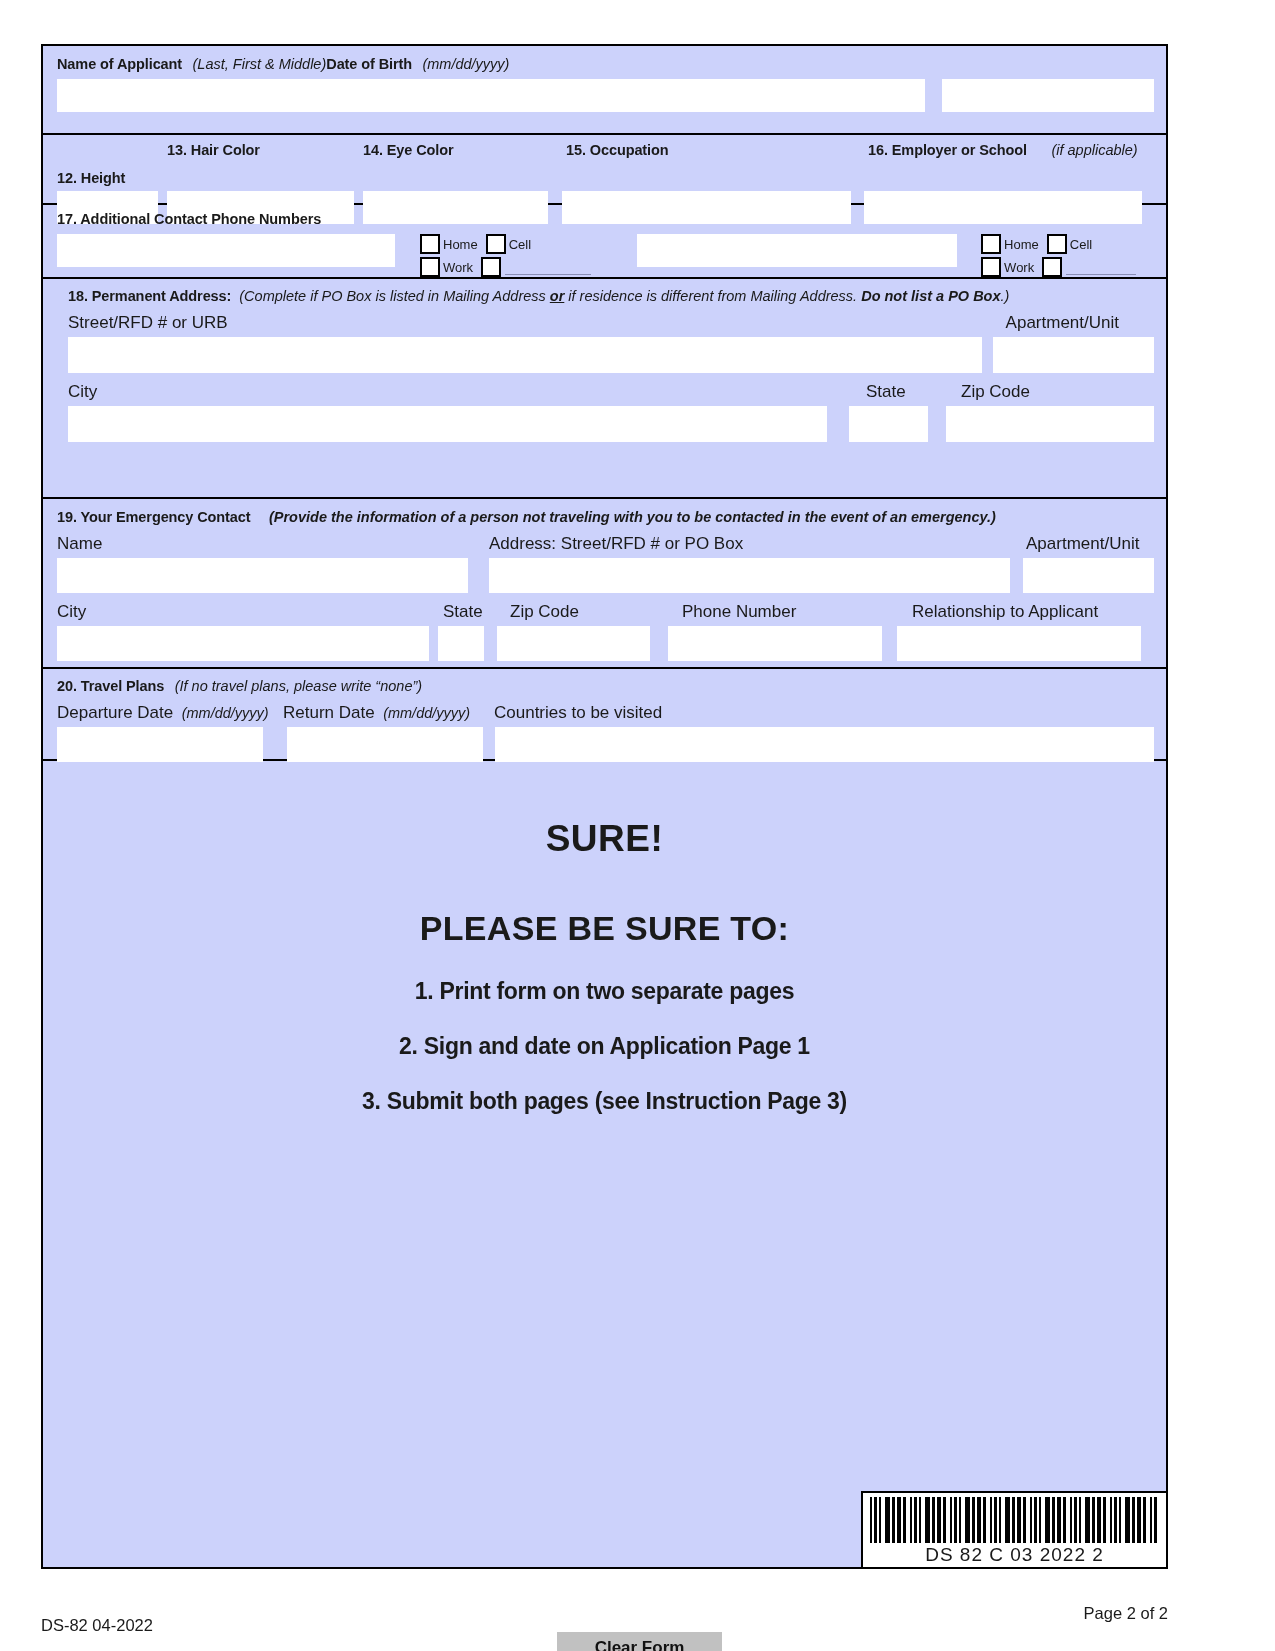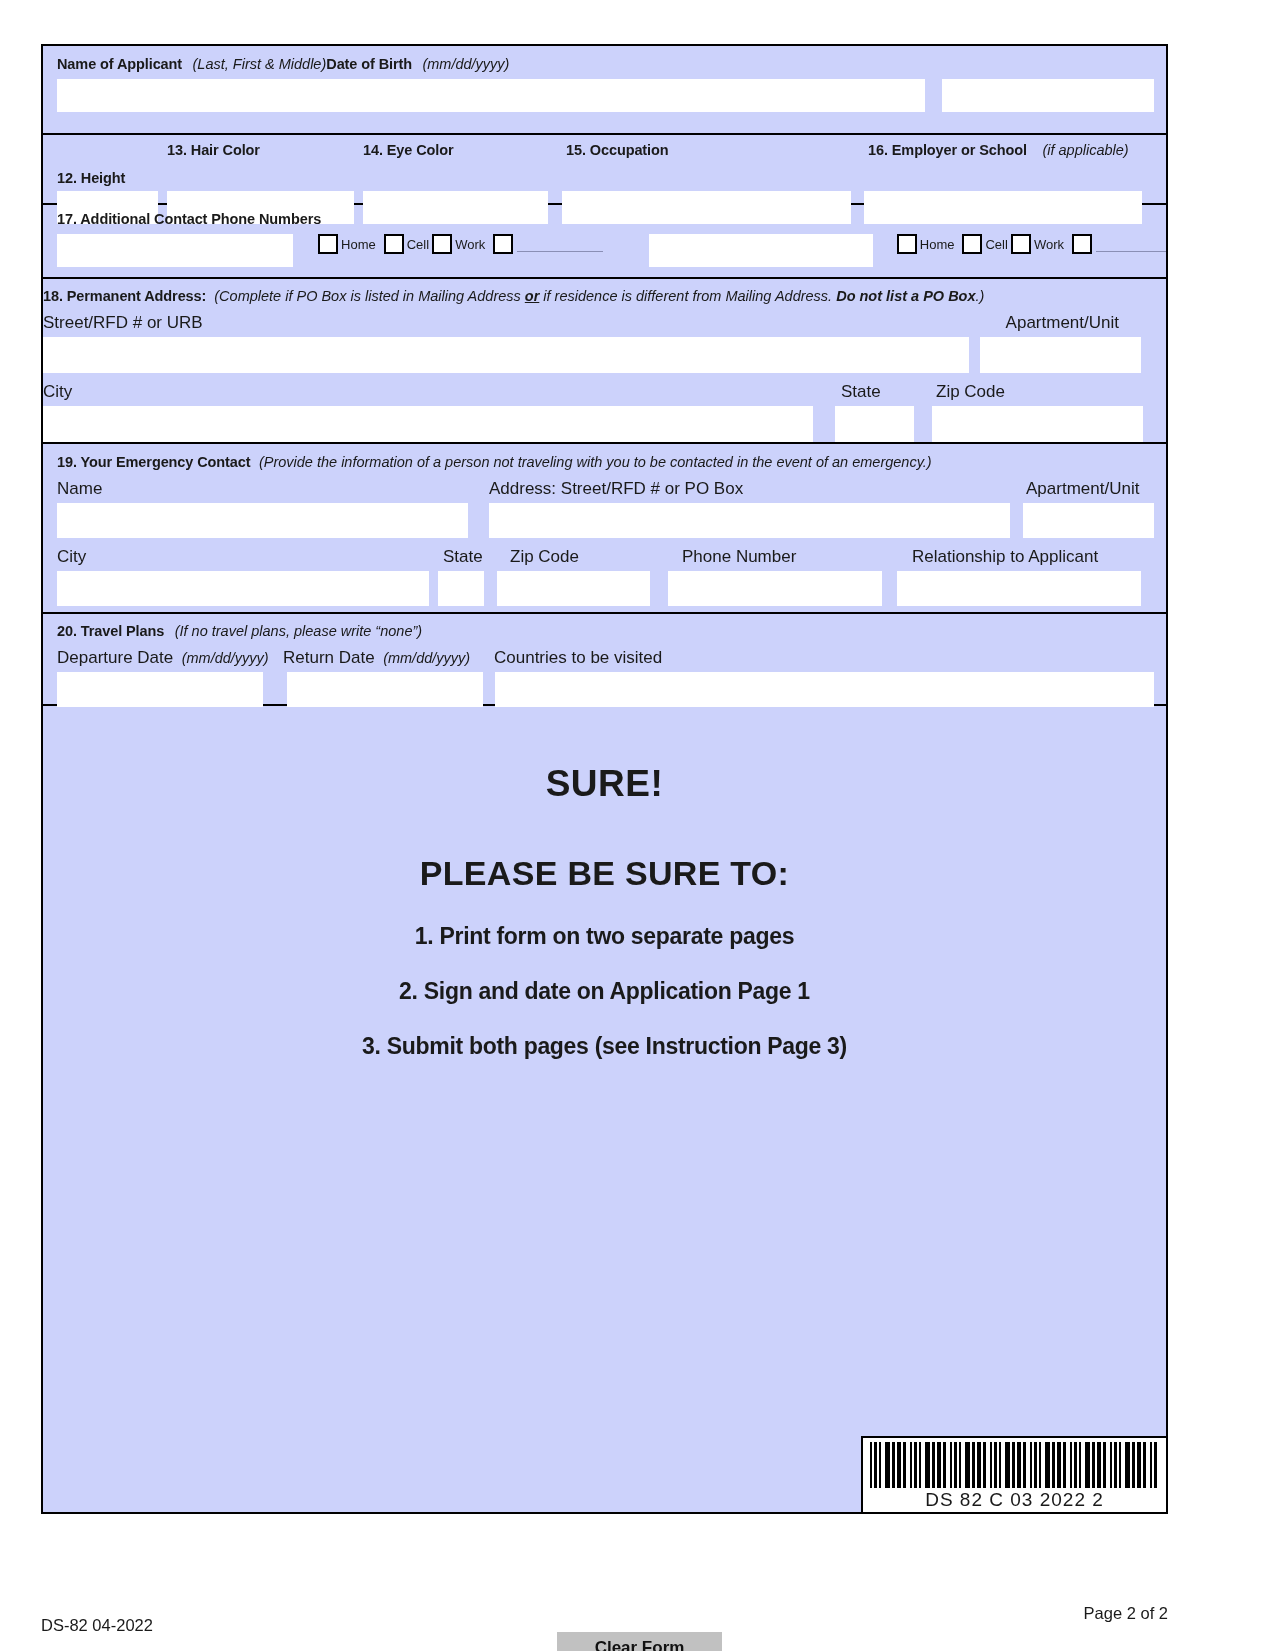--- a/index.html
+++ b/index.html
@@ -86,33 +86,33 @@
 
   .cbx {
     width: 20px;
     height: 20px;
     border: 2.5px solid #000;
     background: #fff;
     box-sizing: border-box;
     display: inline-block;
     vertical-align: middle;
   }
-  .cb-group { display: flex; flex-direction: row; gap: 3px; justify-content: space-between; }
+  .cb-group { display: flex; flex-direction: column; gap: 3px; justify-content: space-between; }
   .cb-line { display: flex; align-items: center; }
   .cb-text { font-size: 13px; margin-left: 3px; white-space: nowrap; }
   .cb-rule {
     display: inline-block;
     width: 86px;
     border-bottom: 1.5px solid #8a8fb5;
     margin-left: 4px;
     height: 14px;
   }
 
   
-  #band-perm { height: 165px; padding: 8px 12px 0 0; }
+  #band-perm { height: 220px; padding: 8px 12px 0 25px; }
 
   
   #band-emerg { height: 170px; padding: 9px 12px 0 14px; }
 
   
   #band-travel { height: 92px; padding: 8px 12px 0 14px; }
 
   
   #band-stop {
     height: 749px;
@@ -241,21 +241,21 @@
           <span class="lbl-b">13. Hair Color</span>
         </div>
         <div style="width:203px;">
           <span class="lbl-b">14. Eye Color</span>
         </div>
         <div style="width:302px;">
           <span class="lbl-b">15. Occupation</span>
         </div>
         <div>
           <span class="lbl-b">16. Employer or School</span>
-          <span class="lbl-i" style="margin-left:11px;">(if applicable)</span>
+          <span class="lbl-i" style="margin-left:20px;">(if applicable)</span>
         </div>
       </div>
       <div class="inputs">
         <input class="fld" style="width: 101px; margin-right: 9px;" type="text" value="">
         <input class="fld" style="width: 187px; margin-right: 9px;" type="text" value="">
         <input class="fld" style="width: 185px; margin-right: 14px;" type="text" value="">
         <input class="fld" style="width: 289px; margin-right: 13px;" type="text" value="">
         <input class="fld" style="width: 278px;" type="text" value="">
       </div>
     </div>
@@ -321,21 +321,21 @@
       <div style="display:flex; margin-top:4px;">
         <input class="fld" style="width: 770px; height: 36px;" type="text" value="">
         <input class="fld" style="width: 79px; height: 36px; margin-left: 22px;" type="text" value="">
         <input class="fld" style="width: 211px; height: 36px; margin-left: 18px;" type="text" value="">
       </div>
     </div>
 
     <div class="band" id="band-emerg">
       <div>
         <span class="lbl-b">19. Your Emergency Contact</span>
-        <span class="lbl-i" style="margin-left:4px;">(Provide the information of a person not traveling with you to be contacted in the event of an emergency.)</span>
+        <span class="lbl-i" style="margin-left:14px;font-weight:bold;">(Provide the information of a person not traveling with you to be contacted in the event of an emergency.)</span>
       </div>
 
       <div style="display:flex; margin-top:8px;">
         <span class="lbl-n" style="width:432px;">Name</span>
         <span class="lbl-n" style="width:537px;">Address: Street/RFD # or PO Box</span>
         <span class="lbl-n">Apartment/Unit</span>
       </div>
       <div style="display:flex; margin-top:4px;">
         <input class="fld" style="width: 412px; height: 35px;" type="text" value="">
         <input class="fld" style="width: 523px; height: 35px; margin-left: 21px;" type="text" value="">

